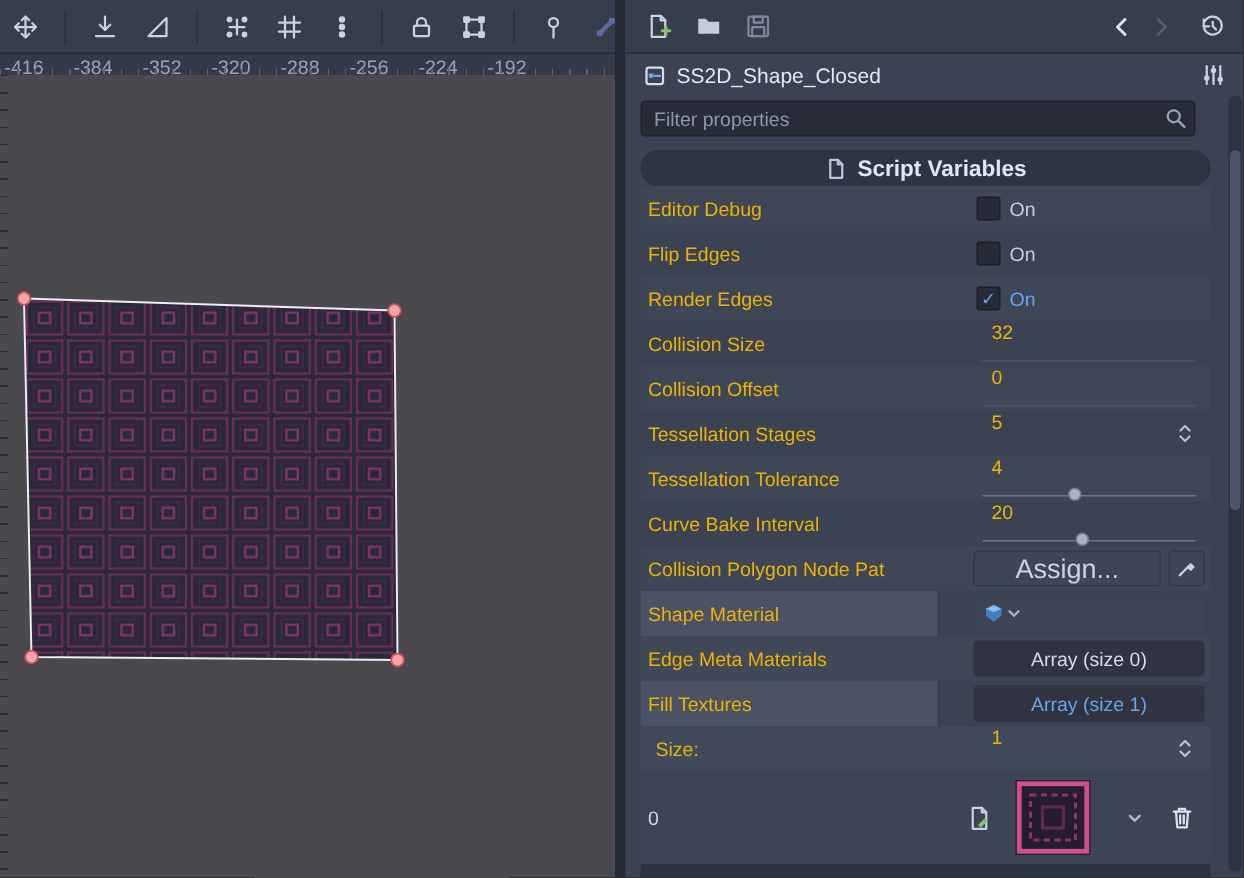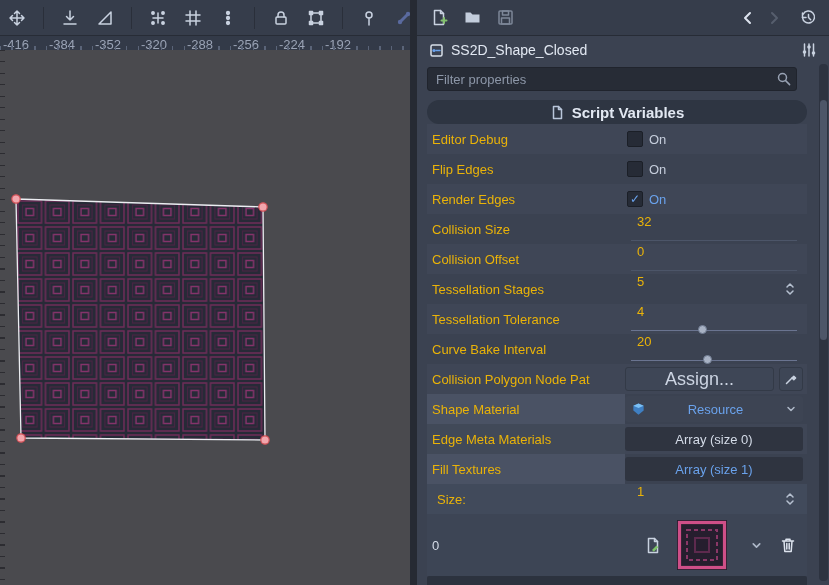--- a/index.html
+++ b/index.html
@@ -51,21 +51,21 @@
 
   .insp-body{position:absolute;left:10px;top:94px;width:380px;}
   .category{height:24px;margin-top:6px;background:#2e3542;border-radius:12px;display:flex;
             align-items:center;justify-content:center;gap:7px;font-size:15px;font-weight:bold;color:#e2e8f2;}
   .prow{display:flex;align-items:center;height:30px;font-size:13px;}
   .prow:nth-child(even){background:#3f4656;}
   .plabel{flex:0 0 198px;padding-left:5px;box-sizing:border-box;color:#eab308;
           white-space:nowrap;overflow:hidden;}
   .plabel.hl{background:#4a5264;height:100%;display:flex;align-items:center;}
   .plabel.hl2{background:#414958;height:100%;display:flex;align-items:center;}
-  .pvalue{flex:1;display:flex;align-items:center;position:relative;height:100%;padding-right:4px;}
+  .pvalue{flex:1;display:flex;align-items:center;position:relative;height:100%;padding-right:4px;margin-left:24px;}
 
   .cb{width:14px;height:14px;background:#262b36;border:1px solid #1b1f27;border-radius:2px;
       margin:0 6px 0 2px;display:flex;align-items:center;justify-content:center;flex:0 0 14px;}
   .cb span{font-size:12px;line-height:1;color:#6aa2ec;}
   .on-label{color:#c6cedc;}
   .on-label.checked{color:#6aa2ec;}
 
   .numfield{flex:1;position:relative;height:100%;display:flex;
             padding-left:12px;color:#eab308;}
   .numfield .underline{position:absolute;left:6px;right:6px;bottom:3px;height:1px;background:#4c5568;}
@@ -394,21 +394,20 @@
       <div class="prow">
         <span class="plabel hl">Shape Material</span>
         <span class="pvalue">
           <span class="res-cell">
             <span class="ic">
               <svg width="15" height="15" viewBox="0 0 16 16">
                   <path d="M8 1.5 13.5 4v5L8 13.5 2.5 9V4z" style="fill:#3f7fc2;stroke:none"></path>
                   <path d="M8 1.5 13.5 4 8 6.5 2.5 4z" style="fill:#7cc0f4;stroke:none"></path>
                 </svg>
             </span>
-            <span class="txt">Resource</span>
             <span class="ic">
               <svg width="12" height="12" viewBox="0 0 12 12">
                   <path d="m3 4.5 3 3 3-3" style="stroke:#aeb8c8"></path>
                 </svg>
             </span>
           </span>
         </span>
       </div>
 
       <div class="prow">

